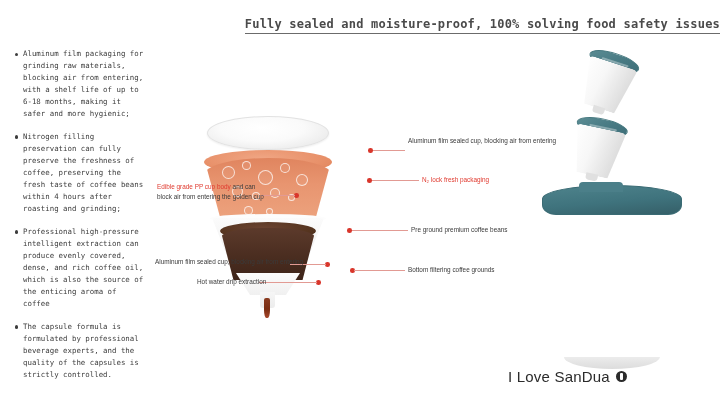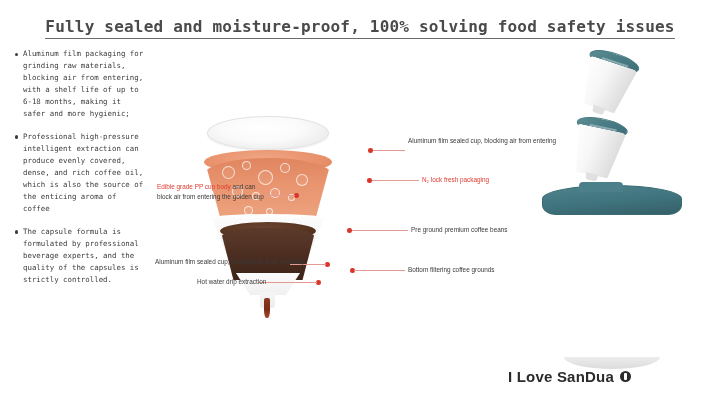--- a/index.html
+++ b/index.html
@@ -11,23 +11,23 @@
   }
   body {
     font-family: "Liberation Sans", sans-serif;
     position: relative;
   }
 
   
   .title {
     position: absolute;
     top: 17px; left: 0; right: 0;
-    text-align: center;
+    text-align: right;
     font-family: "DejaVu Sans Mono", monospace;
-    font-size: 16px;
+    font-size: 12px;
     font-weight: 700;
     color: #4a4a4a;
     letter-spacing: .2px;
   }
   .title span {
     border-bottom: 1.2px solid #6b6b6b;
     padding-bottom: 2px;
   }
 
   
@@ -286,21 +286,21 @@
   
   .brand {
     position: absolute;
     left: 508px; top: 368px;
     font-size: 15px;
     color: #2b2b2b;
     display: flex; align-items: center; gap: 6px;
     white-space: nowrap;
   }
   .brand .cn { font-family: "DejaVu Sans", sans-serif; font-weight: 500; }
-  .brand .en { font-weight: 700; letter-spacing: .2px; }
+  .brand .en { font-weight: 400; letter-spacing: .2px; }
   .brand .logo-dot {
     display: inline-block;
     width: 11px; height: 11px;
     border-radius: 50%;
     background: #2b2b2b;
     position: relative;
   }
   .brand .logo-dot::after {
     content: "";
     position: absolute;
@@ -313,20 +313,21 @@
 </head>
 <body>
 
 <div class="title">
   <span>Fully sealed and moisture-proof, 100% solving food safety issues</span>
 </div>
 
 <div class="left-panel">
   <ul class="bullet-list">
     <li class="bullet-item">Aluminum film packaging for grinding raw materials, blocking air from entering, with a shelf life of up to 6-18 months, making it safer and more hygienic;</li>
+    <li class="bullet-item">Nitrogen filling preservation can fully preserve the freshness of coffee, preserving the fresh taste of coffee beans within 4 hours after roasting and grinding;</li>
     <li class="bullet-item">Professional high-pressure intelligent extraction can produce evenly covered, dense, and rich coffee oil, which is also the source of the enticing aroma of coffee</li>
     <li class="bullet-item">The capsule formula is formulated by professional beverage experts, and the quality of the capsules is strictly controlled.</li>
   </ul>
 </div>
 
 <div class="diagram">
   <div class="lid"></div>
 
   <div class="cup-orange-top"></div>
   <div class="cup-orange">

